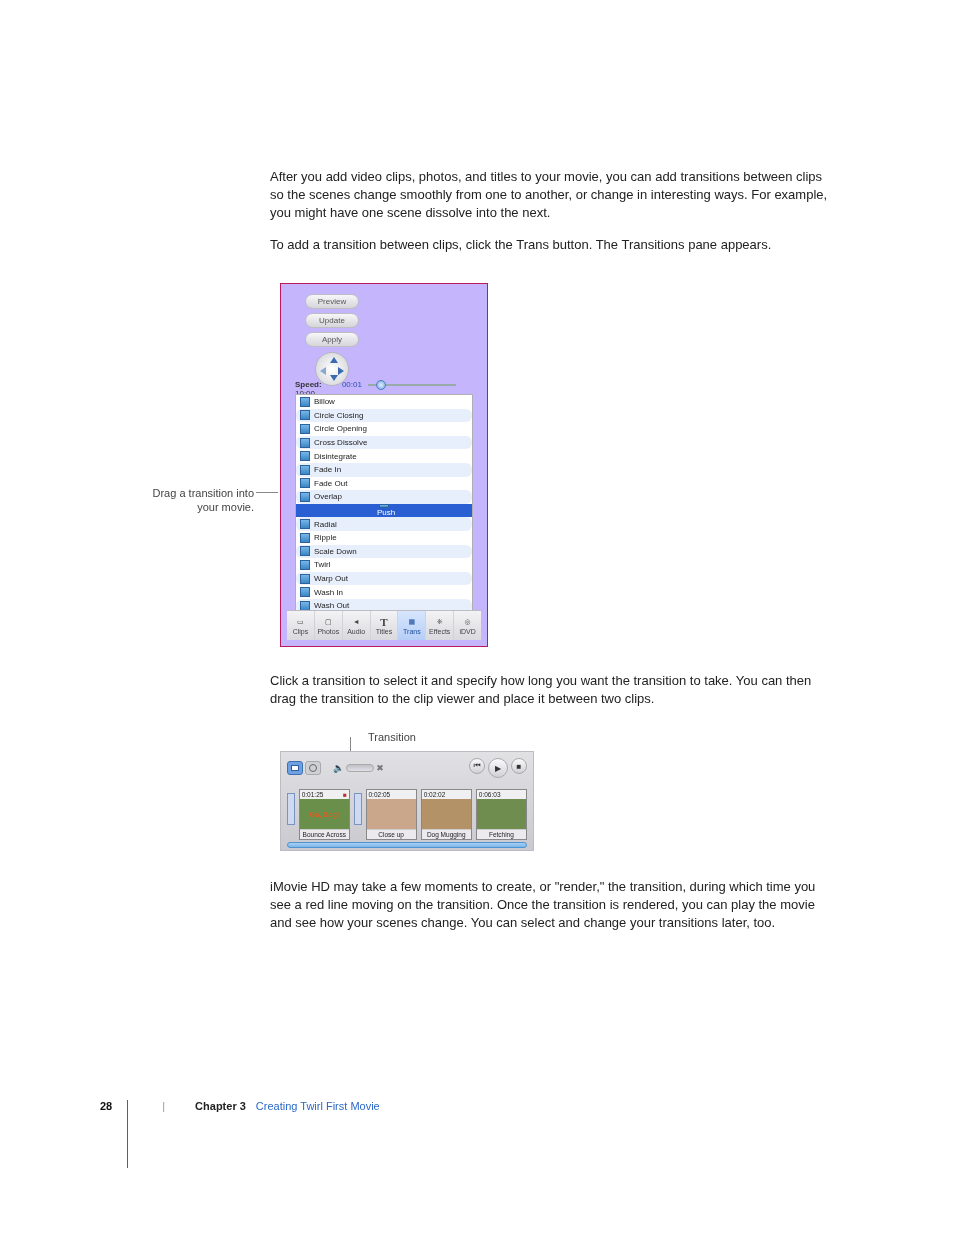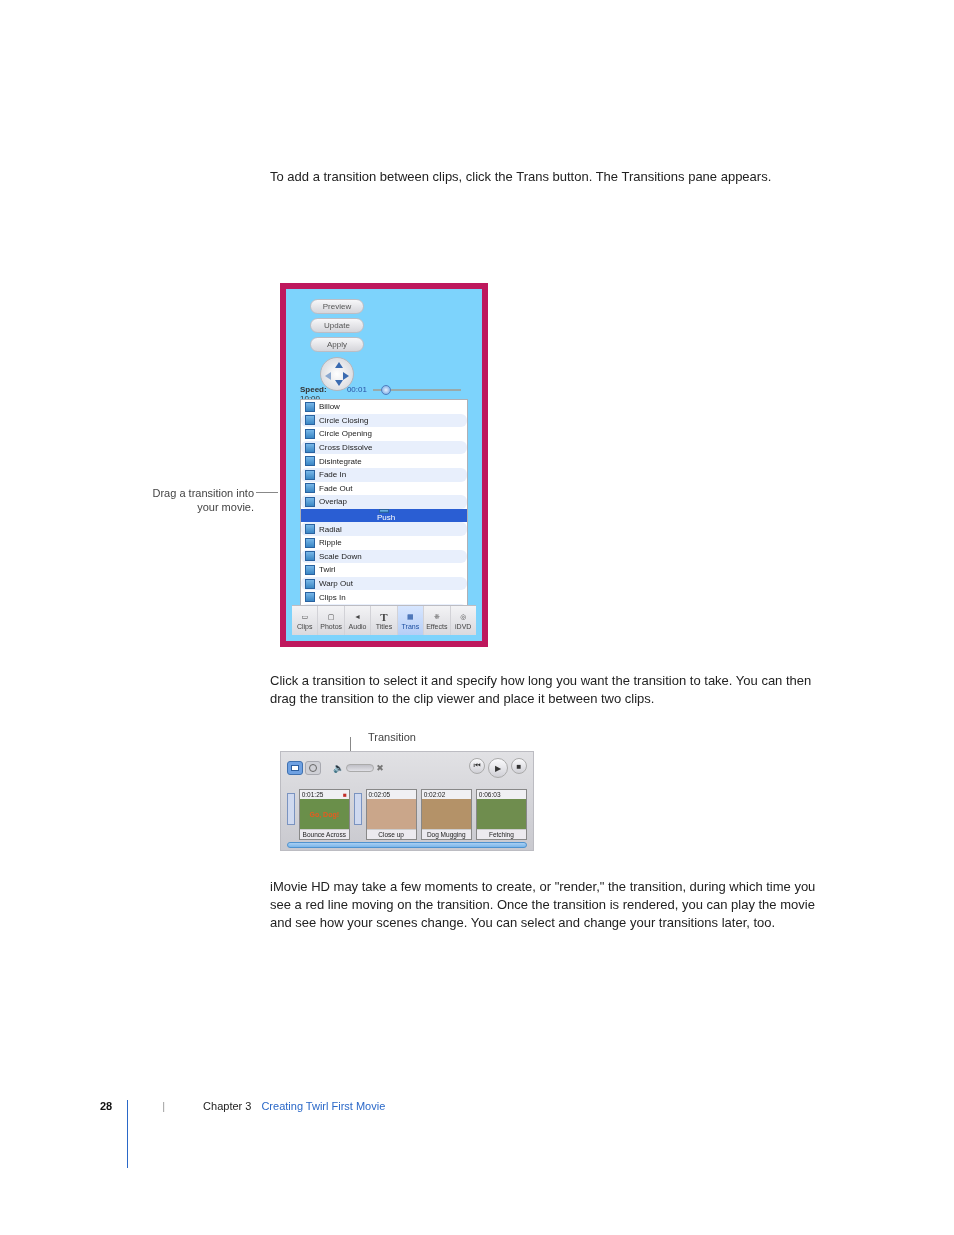--- a/index.html
+++ b/index.html
@@ -18,21 +18,21 @@
   .annot-callout {
     position: absolute;
     font-size: 11px;
     color: #444;
     text-align: right;
     line-height: 1.3;
   }
   .rule-line { position: absolute; height: 1px; background: #888; }
 
   
-  .fig1 { position: absolute; left: 280px; top: 283px; width: 208px; height: 364px; background: #7dd3fc; border: 6px solid #be185d; }
+  .fig1 { position: absolute; left: 280px; top: 283px; width: 208px; height: 364px; background: #c4b5fd; border: 1px solid #be185d; }
   .fig1-inner { position: absolute; left: 6px; top: 6px; right: 6px; bottom: 6px; }
   .pill-btn {
     width: 54px; height: 15px; border-radius: 9px;
     background: linear-gradient(#f7f7f9,#d5d5da);
     border: 1px solid #bdbdc4;
     font-size: 8px; color: #555;
     display: flex; align-items: center; justify-content: center;
     margin-bottom: 4px;
   }
   .btn-stack { position: absolute; left: 18px; top: 4px; }
@@ -88,30 +88,31 @@
   .clip .name { background:#eceaef; border-top:1px solid #ccc; padding:1px; }
   .trans-chip { width: 8px; height: 32px; background: #cfd9ef; border:1px solid #7a93c0; align-self:center; margin-bottom:8px;}
   .scrollbar { position:absolute; left:6px; right:6px; bottom:2px; height:6px; border-radius:3px; background: linear-gradient(#a9cff2,#7ab6ea); border:1px solid #4f93cf;}
 
   .annot-top { position: absolute; font-size: 11px; color: #444; }
   .vline { position:absolute; width:1px; background:#888; }
 
   
   .footer { position: absolute; left: 100px; top: 1100px; font-size: 11px; display: flex; align-items: center; }
   .pnum { font-weight: bold; color: #111; margin-right: 50px; }
-  .chap-label { font-weight: normal; color: #222; margin-left: 8px; }
+  .chap-label { font-weight: bold; color: #222; }
   .chap-title { color: #2a68c8; margin-left: 10px; }
   .guide-rule { position:absolute; left: 127px; top: 1100px; width: 1px; height: 68px; background: #2a68c8; }
 </style>
 </head>
 <body>
 
 <div class="page">
 
   <div class="col" style="top:168px;">
+    <p class="para">After you add video clips, photos, and titles to your movie, you can add transitions between clips so the scenes change smoothly from one to another, or change in interesting ways. For example, you might have one scene dissolve into the next.</p>
     <p class="para">To add a transition between clips, click the Trans button. The Transitions pane appears.</p>
   </div>
 
   <div class="annot-callout" style="left:110px; top:486px; width:144px;">
     <span>Drag a transition into</span><br>
     <span>your movie.</span>
   </div>
   <div class="rule-line" style="left:256px; top:492px; width:22px;"></div>
 
   <div class="fig1">
@@ -185,21 +186,21 @@
           <div class="trans-row">
             <span class="row-icon"></span>
             <span>Twirl</span>
           </div>
           <div class="trans-row alt">
             <span class="row-icon"></span>
             <span>Warp Out</span>
           </div>
           <div class="trans-row">
             <span class="row-icon"></span>
-            <span>Clips In</span>
+            <span>Wash In</span>
           </div>
           <div class="trans-row alt">
             <span class="row-icon"></span>
             <span>Wash Out</span>
           </div>
         </div>
 
       <div class="tabbar" id="tabbar">
           <div class="tab">
             <div class="ic">▭</div>

